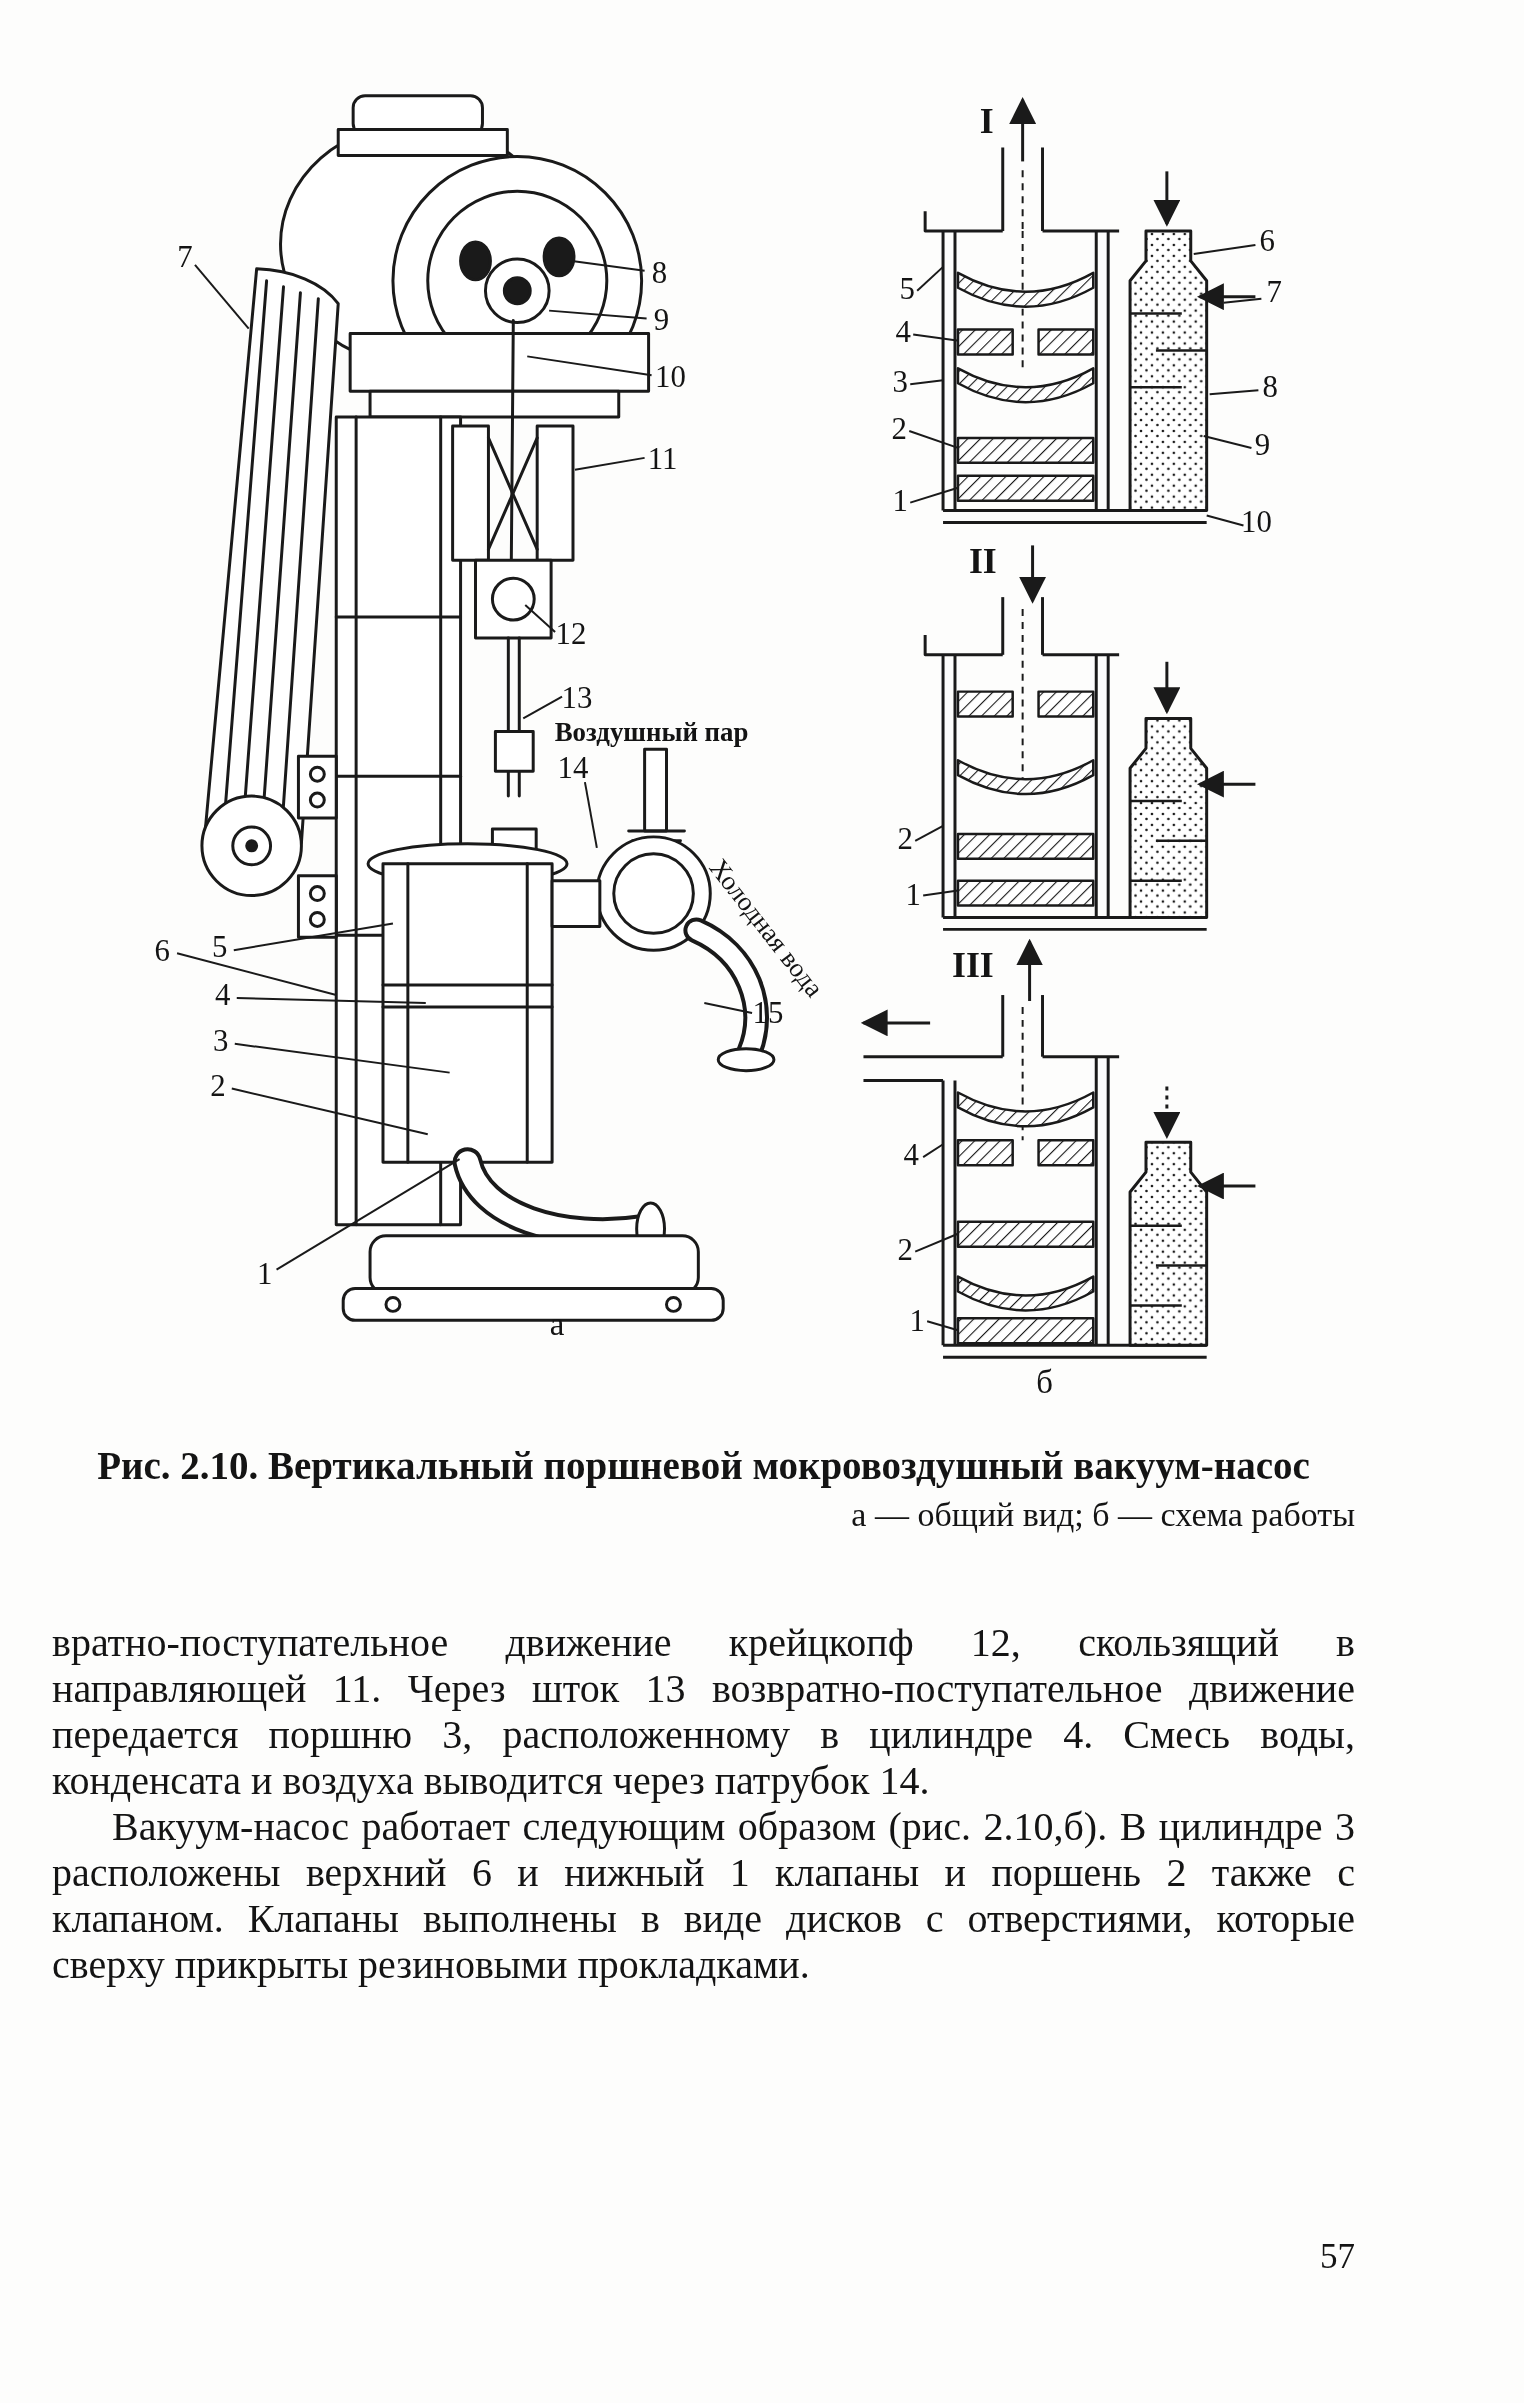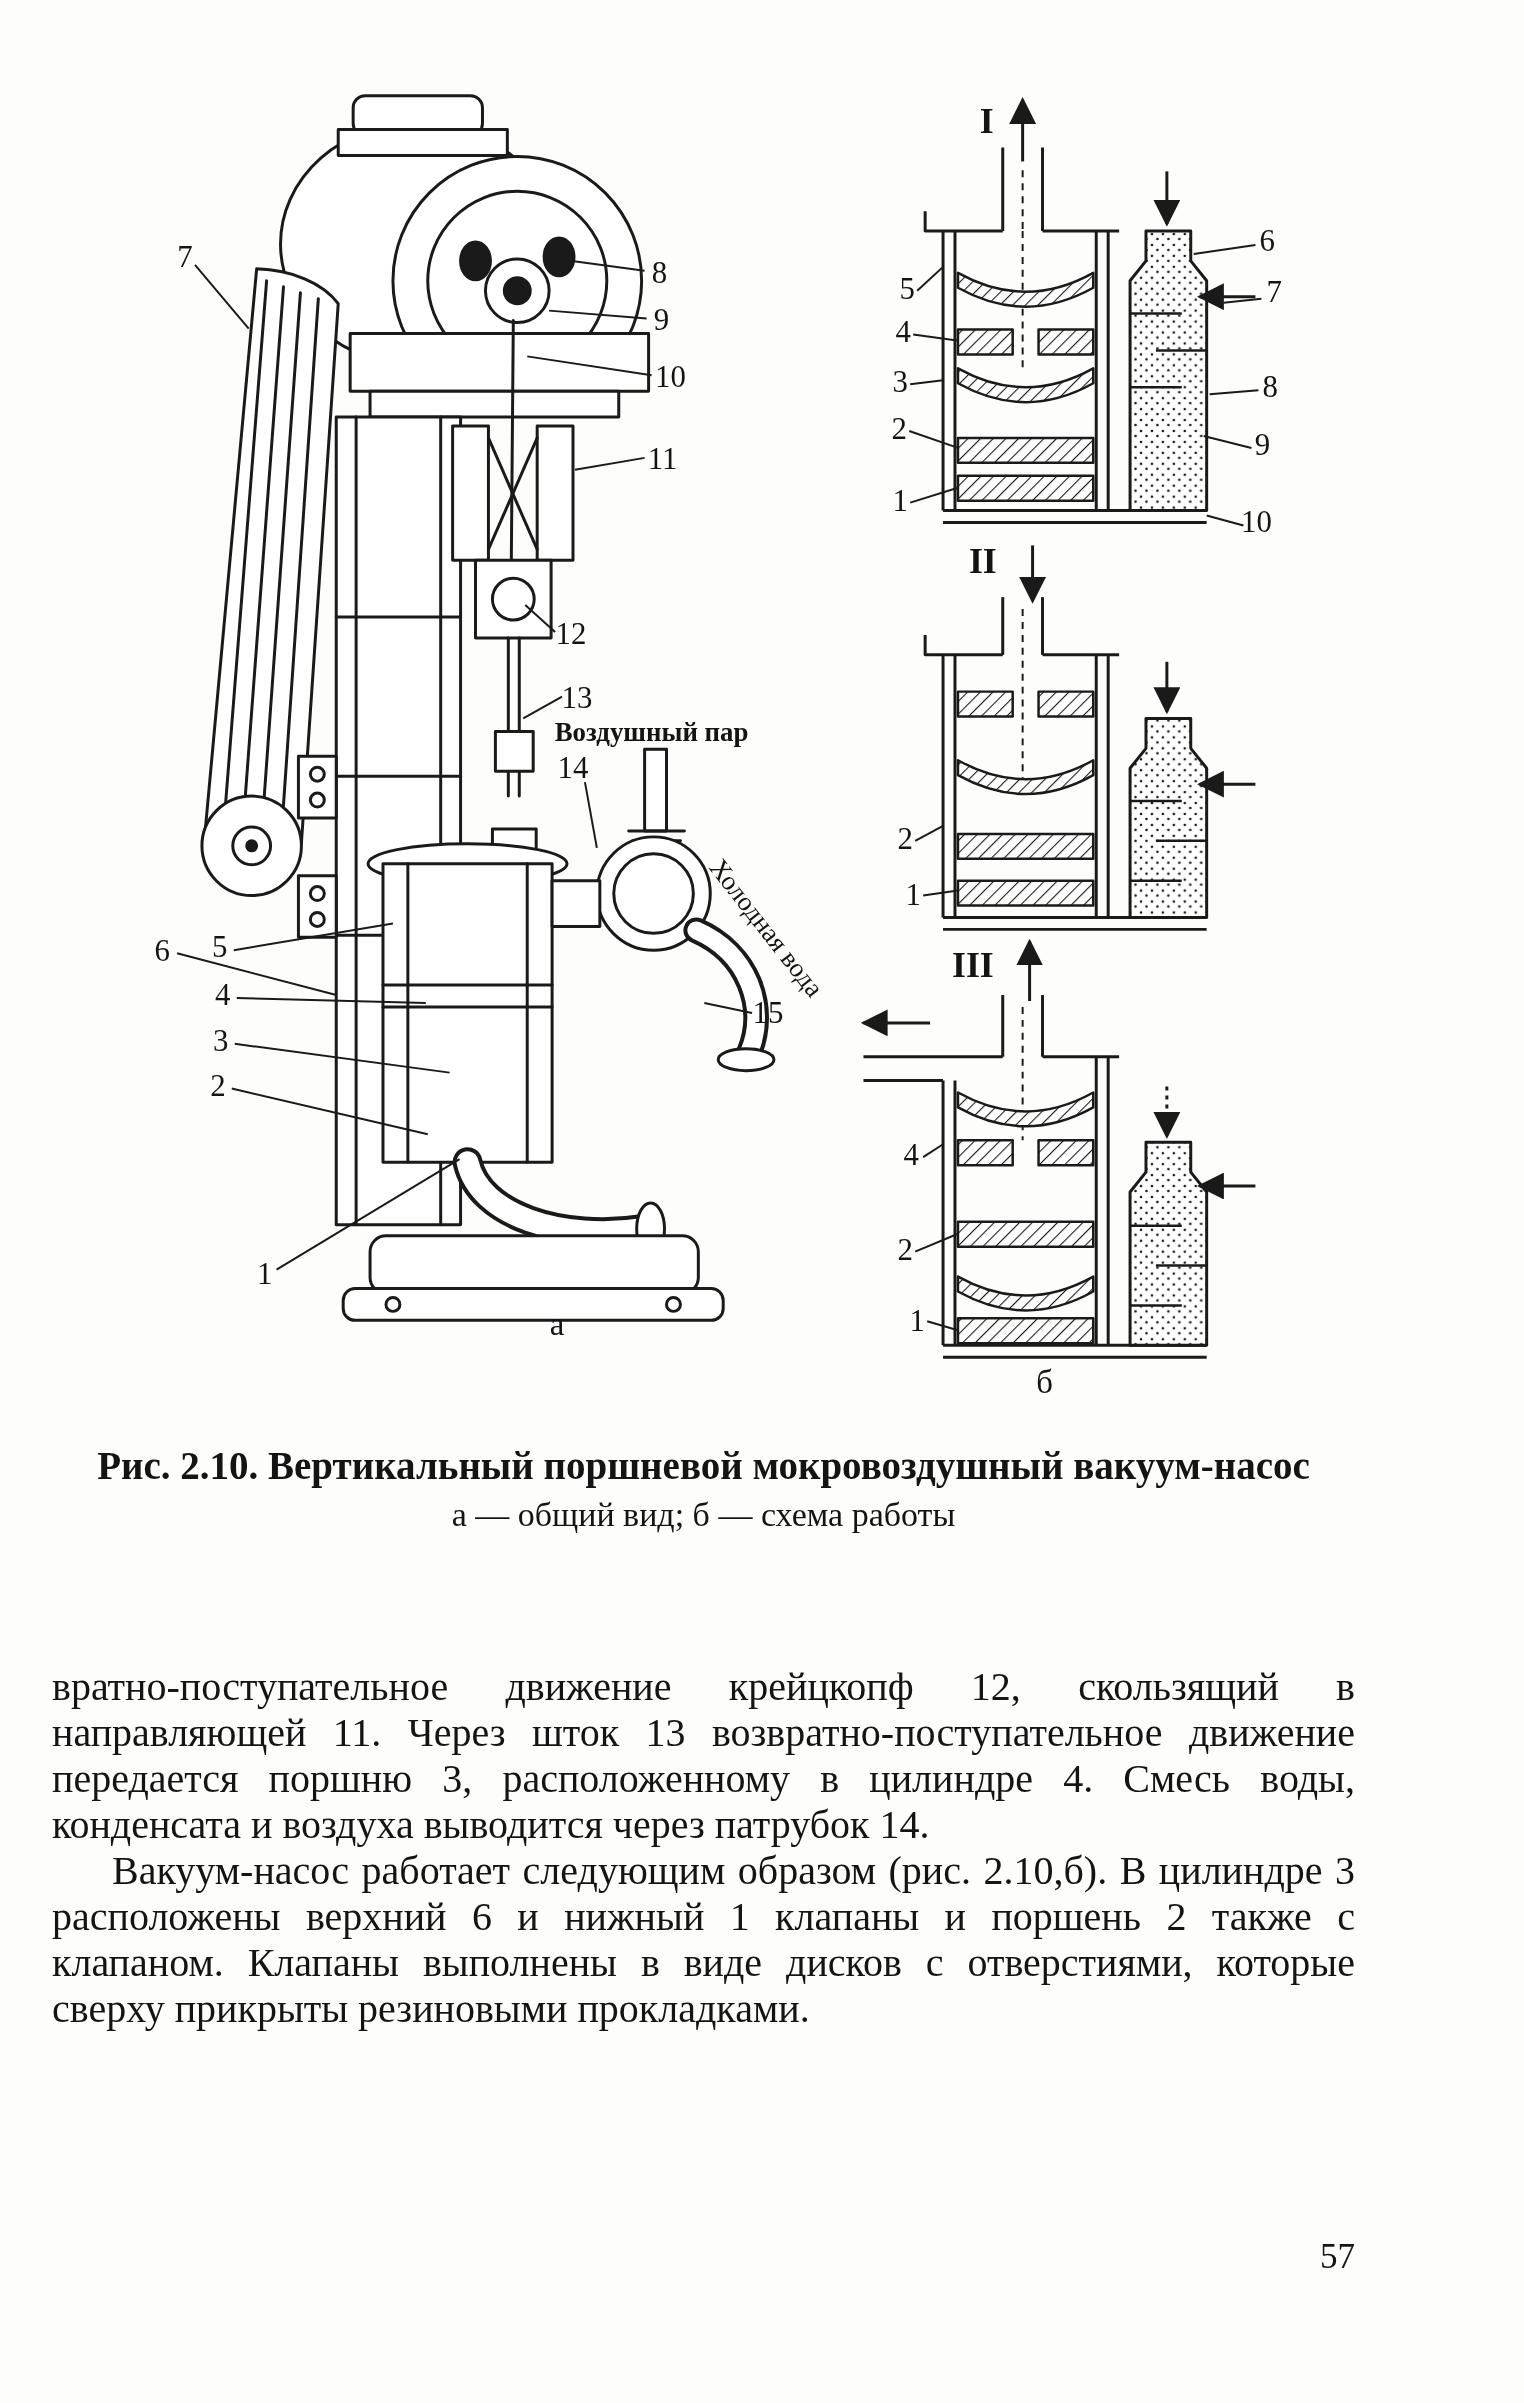--- a/index.html
+++ b/index.html
@@ -9,27 +9,27 @@
     width: 1524px;
     height: 2404px;
     background: #fdfdfc;
     font-family: "Liberation Serif", serif;
     color: #141414;
     overflow: hidden;
   }
   .figure-svg { position: absolute; top: 0; left: 0; }
   .caption { position: absolute; top: 1441px; left: 52px; width: 1303px; text-align: center; }
   .caption-title { font-size: 39px; font-weight: bold; line-height: 49px; }
-  .caption-legend { font-size: 34px; line-height: 46px; margin-top: 2px; }
+  .caption-legend { font-size: 34px; line-height: 46px; margin-top: 2px; text-align: right; }
   .body-text {
     position: absolute; top: 1620px; left: 52px; width: 1303px;
     font-size: 40px; line-height: 46px; text-align: justify;
   }
   .body-text p { margin: 0; text-indent: 60px; }
-  .body-text p.continued { text-indent: 0; margin-top: 44px; }
+  .body-text p.continued { text-indent: 0; }
   .page-number { position: absolute; top: 2237px; left: 52px; width: 1303px; text-align: right; font-size: 35px; }
   svg text { font-family: "Liberation Serif", serif; }
 </style>
 </head>
 <body>
 
 <div class="page">
 
   <svg class="figure-svg" width="1524" height="1433" viewBox="0 0 1532 1440" xmlns="http://www.w3.org/2000/svg">
     <defs>

